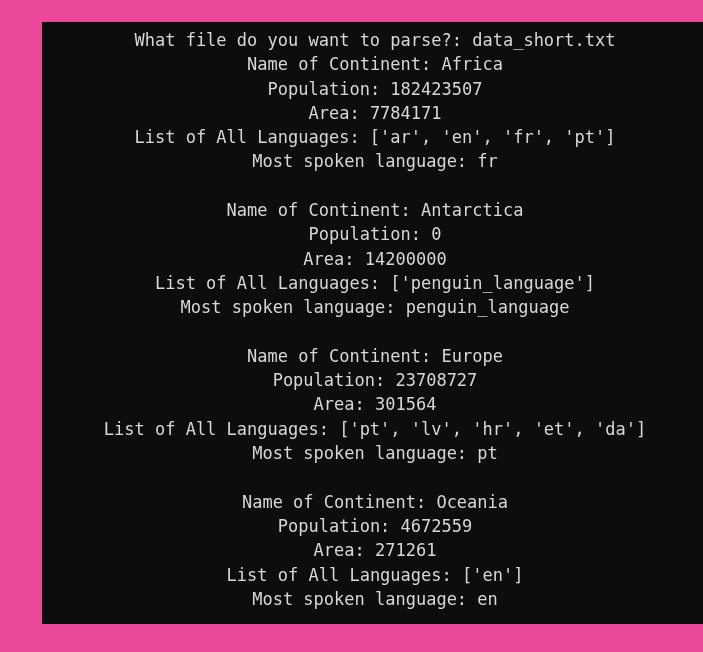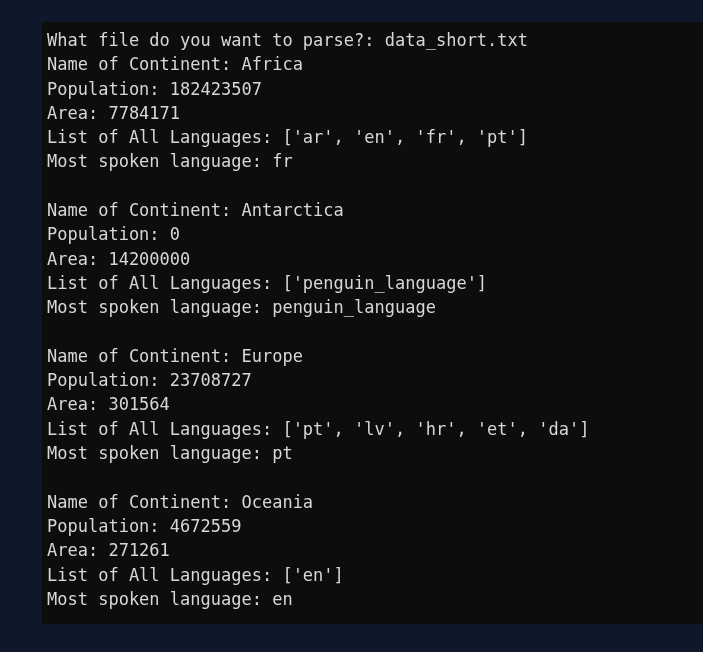--- a/index.html
+++ b/index.html
@@ -13,21 +13,22 @@
     height: 652px;
     overflow: hidden;
     font-family: "DejaVu Sans Mono", "Liberation Mono", monospace;
   }
 
   
   #page {
     position: relative;
     width: 703px;
     height: 652px;
-    background: #0f172a;
+    background: #ec4899;
+    text-align: center;
   }
 
   
   #terminal {
     position: absolute;
     left: 42px;
     top: 22px;
     width: 661px;   
     height: 602px;  
     background: #0d0d0d;

